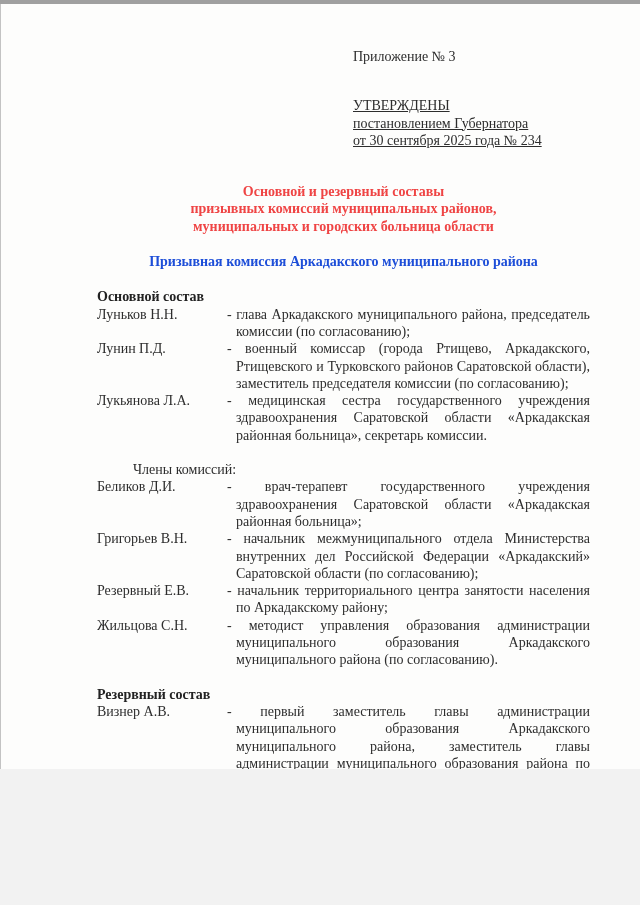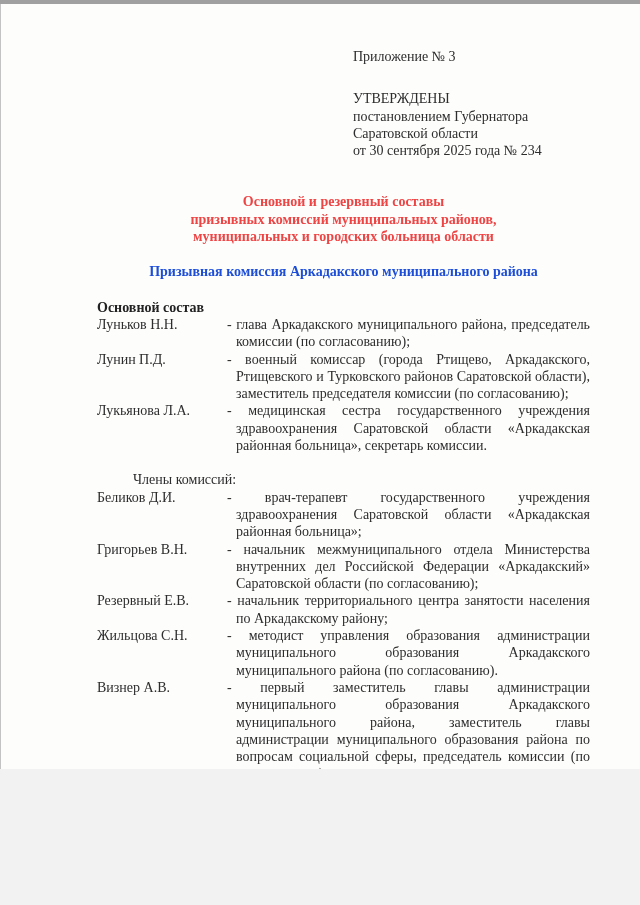--- a/index.html
+++ b/index.html
@@ -24,21 +24,21 @@
     position: absolute; top: 0; left: 0;
     width: 640px; height: 4px;
     background: #a0a0a0;
   }
   .scan-edge-left {
     position: absolute; top: 4px; left: 0;
     width: 1px; height: 901px;
     background: #c3c3c3;
   }
   .appendix { text-align: left; margin-left: 256px; }
-  .approval { margin-left: 256px; margin-top: 25px; }
+  .approval { margin-left: 256px; margin-top: 32px; text-decoration: underline; }
   .approval div { white-space: nowrap; }
   .doc-title {
     margin-top: 34px;
     text-align: center;
     font-weight: bold;
     color: #ef4444;
   }
   .commission-title {
     margin-top: 18px;
     text-align: center;
@@ -68,21 +68,20 @@
 
 <div class="page">
   <div class="scan-edge-top"></div>
   <div class="scan-edge-left"></div>
 
   <div class="appendix">Приложение № 3</div>
 
   <div class="approval">
     <div>УТВЕРЖДЕНЫ</div>
     <div>постановлением Губернатора</div>
-    <div>Саратовской области</div>
     <div>от 30 сентября 2025 года № 234</div>
   </div>
 
   <div class="doc-title">
     <div>Основной и резервный составы</div>
     <div>призывных комиссий муниципальных районов,</div>
     <div>муниципальных и городских больница области</div>
   </div>
 
   <div class="commission-title">Призывная комиссия Аркадакского муниципального района</div>
@@ -114,18 +113,19 @@
   </div>
   <div class="entry">
     <div class="name">Резервный Е.В.</div>
     <div class="role">- начальник территориального центра занятости населения по Аркадакскому району;</div>
   </div>
   <div class="entry">
     <div class="name">Жильцова С.Н.</div>
     <div class="role">- методист управления образования администрации муниципального образования Аркадакского муниципального района (по согласованию).</div>
   </div>
 
+  <div class="section-heading gap">Резервный состав</div>
 
   <div class="entry">
     <div class="name">Визнер А.В.</div>
     <div class="role">- первый заместитель главы администрации муниципального образования Аркадакского муниципального района, заместитель главы администрации муниципального образования района по вопросам социальной сферы, председатель комиссии (по согласованию);</div>
   </div>
 </div>
 
 </body></html>

